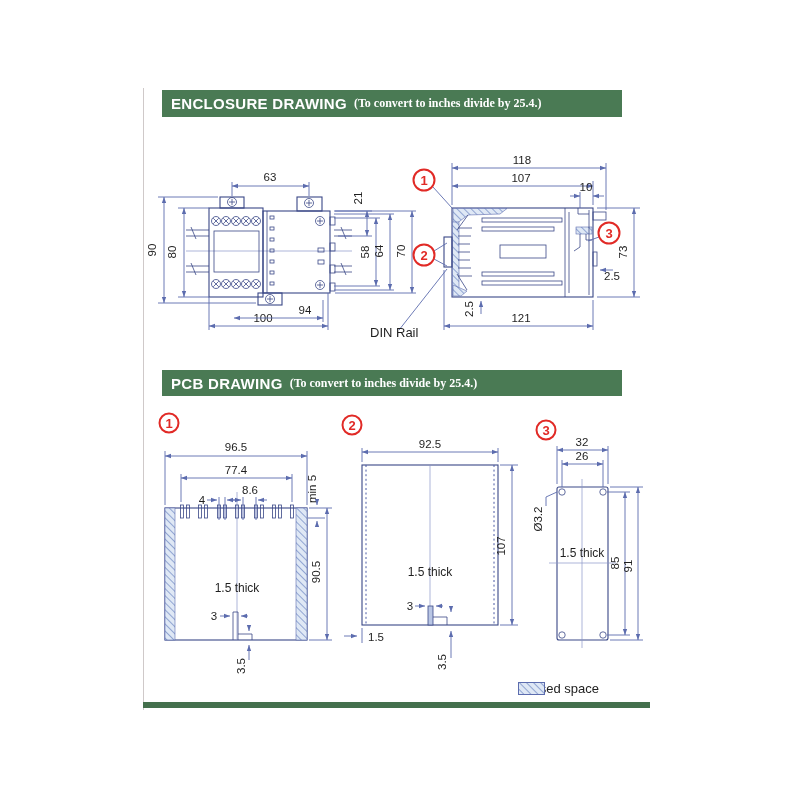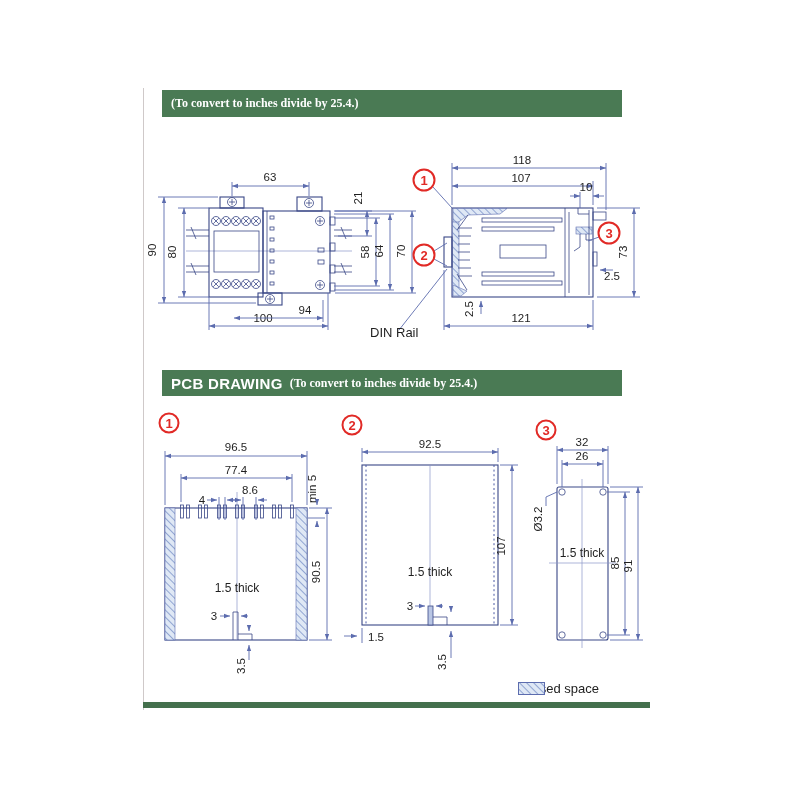--- a/index.html
+++ b/index.html
@@ -34,20 +34,21 @@
   .callout circle{fill:#ffffff;stroke:#e12a26;stroke-width:2;}
   .callout text{fill:#e12a26;font-weight:bold;font-size:13px;text-anchor:middle;}
   .lead{stroke:#5c6cae;stroke-width:0.9;fill:none;}
 </style>
 </head>
 <body>
 
 <div class="frame-line"></div>
 
 <div class="bar" id="bar-enclosure">
+  <span class="t">ENCLOSURE DRAWING</span>
   <span class="s">(To convert to inches divide by 25.4.)</span>
 </div>
 
 <svg id="svg-enclosure" width="520" height="235" viewBox="140 125 520 235">
   <defs>
     <marker id="ar" markerWidth="8" markerHeight="7" refX="7" refY="3.5" orient="auto-start-reverse">
       <path d="M0,1 L7,3.5 L0,6 z" fill="#5c6cae"></path>
     </marker>
     <pattern id="hatch" patternUnits="userSpaceOnUse" width="5" height="5" patternTransform="rotate(-45)">
       <rect width="5" height="5" fill="#dfe8f5"></rect>

